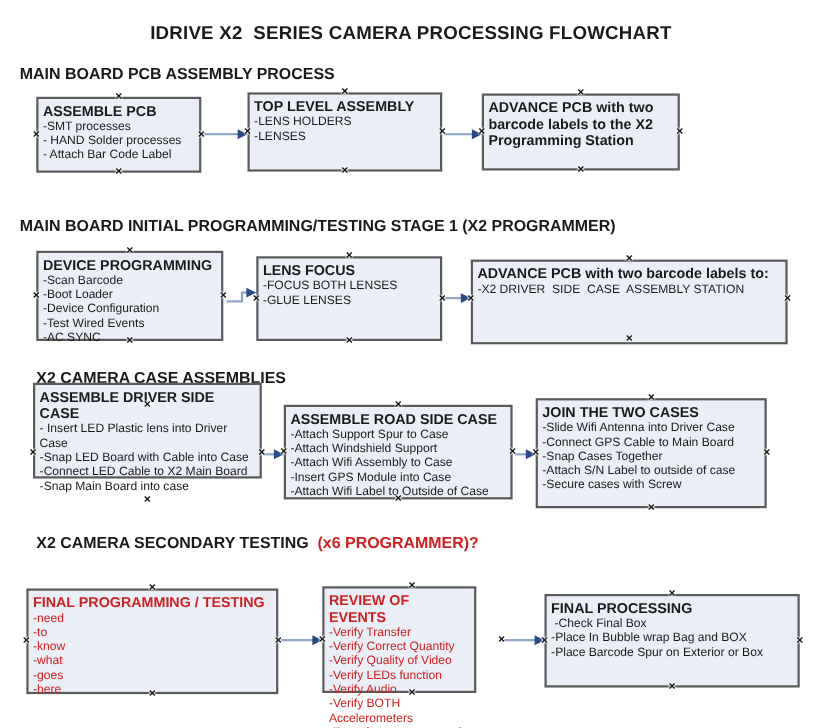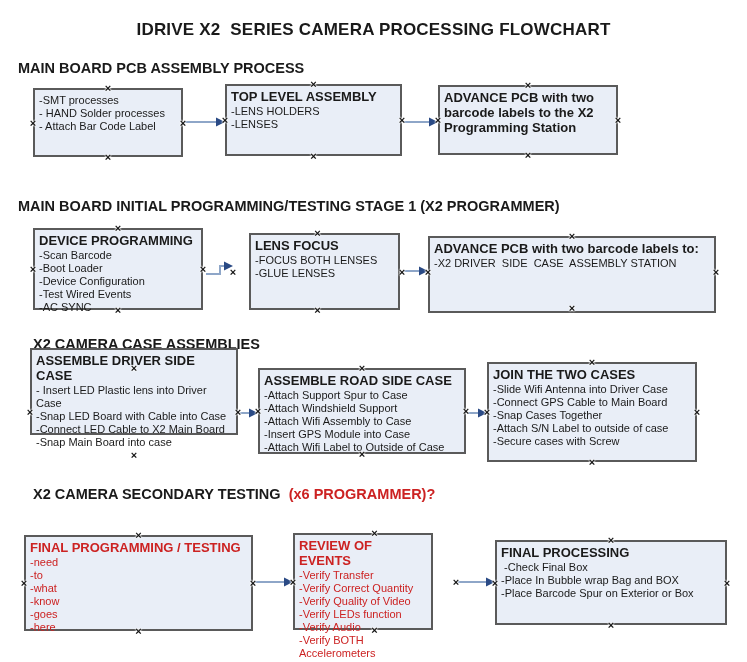--- a/index.html
+++ b/index.html
@@ -79,20 +79,21 @@
     </g>
     <g>
       <line class="conn" x1="458" y1="582" x2="487" y2="582"></line>
       <polygon class="arrowhead" points="486,577.5 495,582 486,586.5"></polygon>
     </g>
   </svg>
 
   <div class="sec-header" style="left:18px;top:60px">MAIN BOARD PCB ASSEMBLY PROCESS</div>
 
   <div class="fbox" style="left:33px;top:88px;width:150px;height:69px">
+    <div class="box-title">ASSEMBLE PCB</div>
     <div class="box-items">
         <div class="box-item">-SMT processes</div>
         <div class="box-item">- HAND Solder processes</div>
         <div class="box-item">- Attach Bar Code Label</div>
       </div>
   </div>
 
   <div class="fbox" style="left:225px;top:84px;width:177px;height:72px">
     <div class="box-title">TOP LEVEL ASSEMBLY</div>
     <div class="box-items">
@@ -112,21 +113,21 @@
     <div class="box-title">DEVICE PROGRAMMING</div>
     <div class="box-items">
         <div class="box-item">-Scan Barcode</div>
         <div class="box-item">-Boot Loader</div>
         <div class="box-item">-Device Configuration</div>
         <div class="box-item">-Test Wired Events</div>
         <div class="box-item">-AC SYNC</div>
       </div>
   </div>
 
-  <div class="fbox" style="left:249px;top:233px;width:151px;height:77px">
+  <div class="fbox" style="left:233px;top:233px;width:169px;height:77px">
     <div class="box-title">LENS FOCUS</div>
     <div class="box-items">
         <div class="box-item">-FOCUS BOTH LENSES</div>
         <div class="box-item">-GLUE LENSES</div>
       </div>
   </div>
 
   <div class="fbox" style="left:428px;top:236px;width:288px;height:77px">
     <div class="box-title">ADVANCE PCB with two barcode labels to:</div>
     <div class="box-items">
@@ -168,22 +169,22 @@
       </div>
   </div>
 
   <div class="sec-header" style="left:33px;top:486px"><span>X2 CAMERA SECONDARY TESTING  </span><span class="hdr-suffix">(x6 PROGRAMMER)?</span></div>
 
   <div class="fbox red" style="left:24px;top:535px;width:229px;height:96px">
     <div class="box-title">FINAL PROGRAMMING / TESTING</div>
     <div class="box-items">
         <div class="box-item">-need</div>
         <div class="box-item">-to</div>
+        <div class="box-item">-know</div>
         <div class="box-item">-what</div>
-        <div class="box-item">-know</div>
         <div class="box-item">-goes</div>
         <div class="box-item">-here</div>
       </div>
   </div>
 
   <div class="fbox red" style="left:293px;top:533px;width:140px;height:97px">
     <div class="box-title">REVIEW OF EVENTS</div>
     <div class="box-items">
         <div class="box-item">-Verify Transfer</div>
         <div class="box-item">-Verify Correct Quantity</div>

